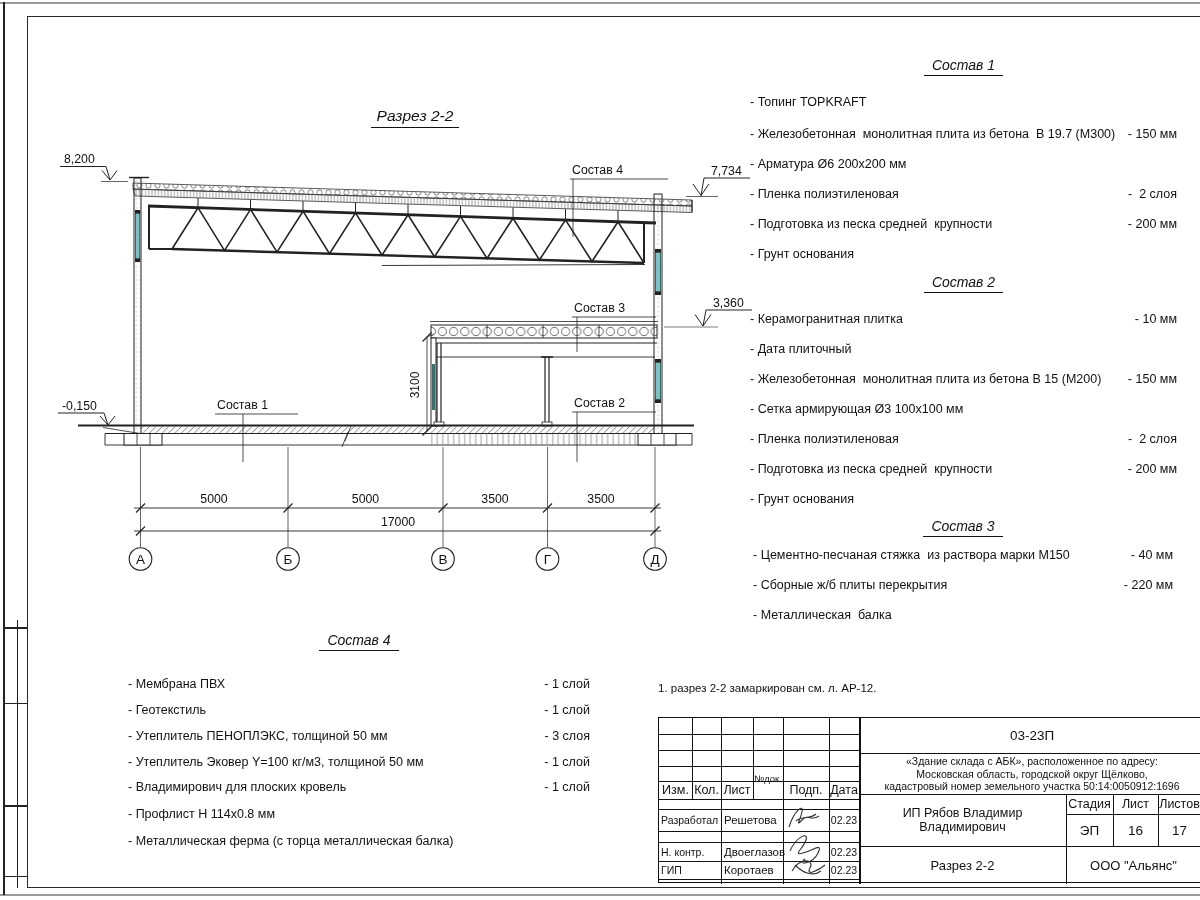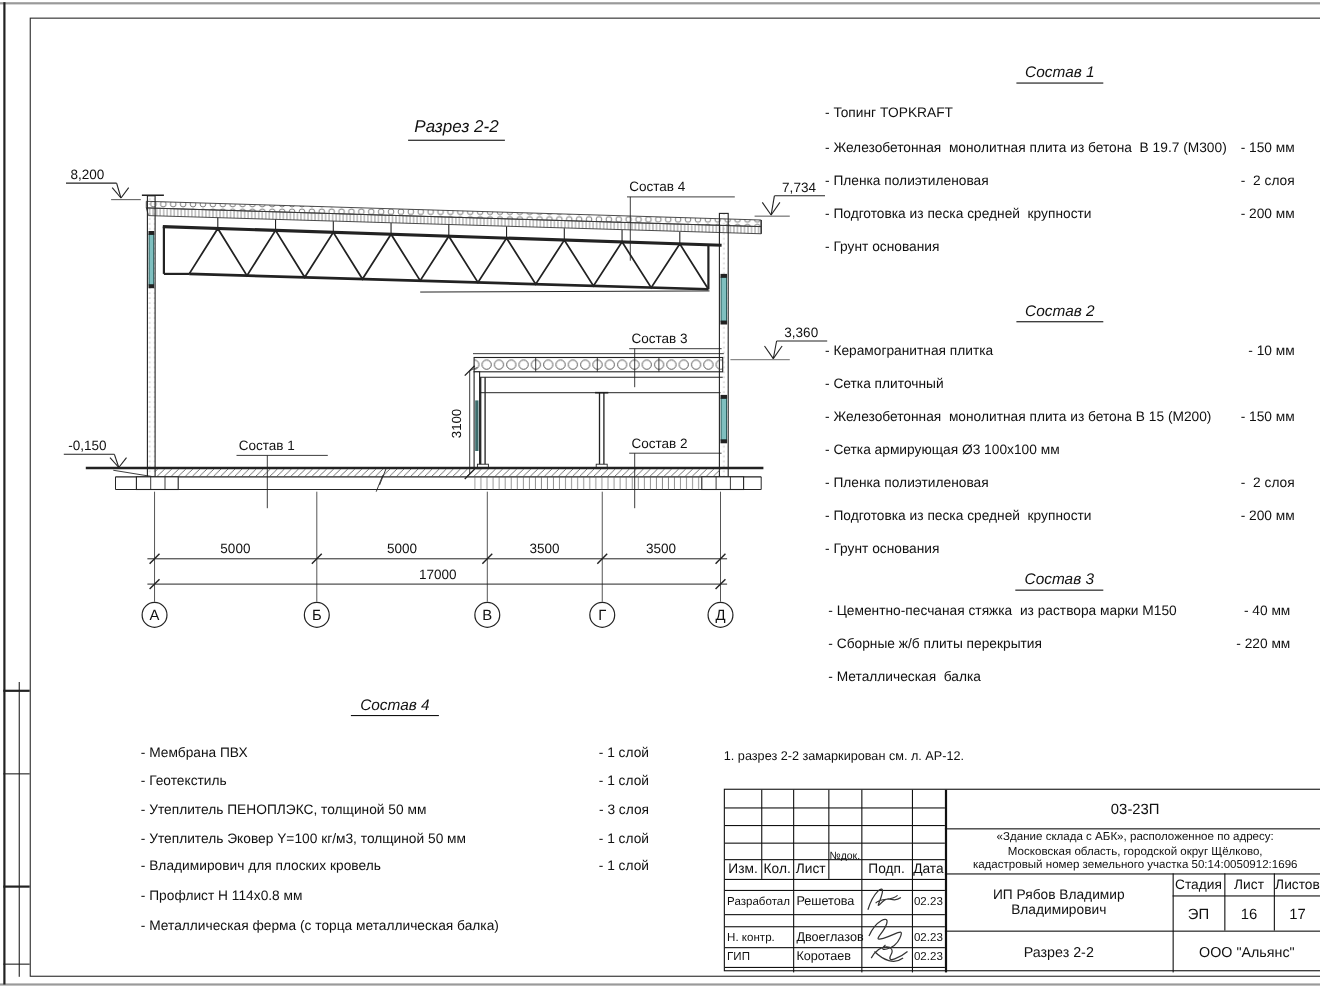--- a/index.html
+++ b/index.html
@@ -232,29 +232,30 @@
     <text x="443" y="563.8" font-size="13.5" text-anchor="middle" stroke="none">В</text>
     <text x="547.5" y="563.8" font-size="13.5" text-anchor="middle" stroke="none">Г</text>
     <text x="655" y="563.8" font-size="13.5" text-anchor="middle" stroke="none">Д</text>
   </g>
 </svg>
 
 <div class="comp" style="left:750px;top:57px;width:427px;">
   <div class="comp-h"><span>Состав 1</span></div>
   <div class="crow" style="margin-top:21px;"><span>- Топинг TOPKRAFT</span><span></span></div>
   <div class="crow" style="margin-top:17px;"><span>- Железобетонная  монолитная плита из бетона  В 19.7 (М300)</span><span>- 150 мм</span></div>
+  <div class="crow" style="margin-top:15px;"><span>- Арматура Ø6 200х200 мм</span><span></span></div>
   <div class="crow" style="margin-top:15px;"><span>- Пленка полиэтиленовая</span><span>-  2 слоя</span></div>
   <div class="crow" style="margin-top:15px;"><span>- Подготовка из песка средней  крупности</span><span>- 200 мм</span></div>
   <div class="crow" style="margin-top:15px;"><span>- Грунт основания</span><span></span></div>
 </div>
 
 <div class="comp" style="left:750px;top:274px;width:427px;">
   <div class="comp-h"><span>Состав 2</span></div>
   <div class="crow" style="margin-top:21px;"><span>- Керамогранитная плитка</span><span>- 10 мм</span></div>
-  <div class="crow" style="margin-top:15px;"><span>- Сетка плиточный</span><span></span></div>
+  <div class="crow" style="margin-top:15px;"><span>- Дата плиточный</span><span></span></div>
   <div class="crow" style="margin-top:15px;"><span>- Железобетонная  монолитная плита из бетона В 15 (М200)</span><span>- 150 мм</span></div>
   <div class="crow" style="margin-top:15px;"><span>- Сетка армирующая Ø3 100х100 мм</span><span></span></div>
   <div class="crow" style="margin-top:15px;"><span>- Пленка полиэтиленовая</span><span>-  2 слоя</span></div>
   <div class="crow" style="margin-top:15px;"><span>- Подготовка из песка средней  крупности</span><span>- 200 мм</span></div>
   <div class="crow" style="margin-top:15px;"><span>- Грунт основания</span><span></span></div>
 </div>
 
 <div class="comp" style="left:753px;top:518px;width:420px;">
   <div class="comp-h"><span>Состав 3</span></div>
   <div class="crow" style="margin-top:13px;"><span>- Цементно-песчаная стяжка  из раствора марки М150</span><span>- 40 мм</span></div>

